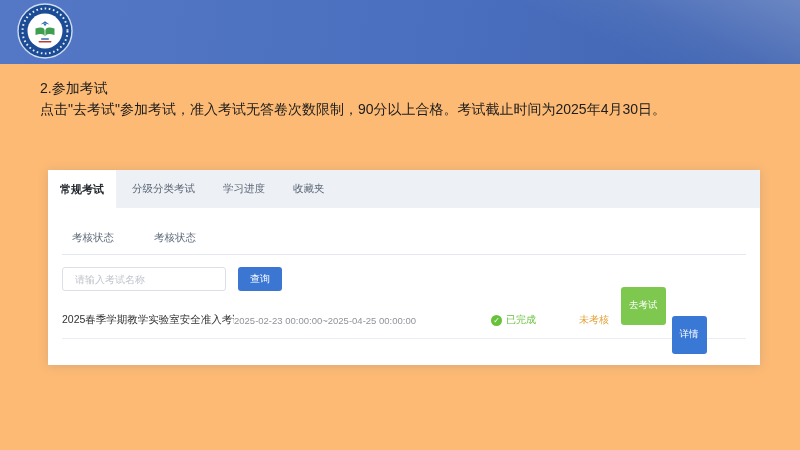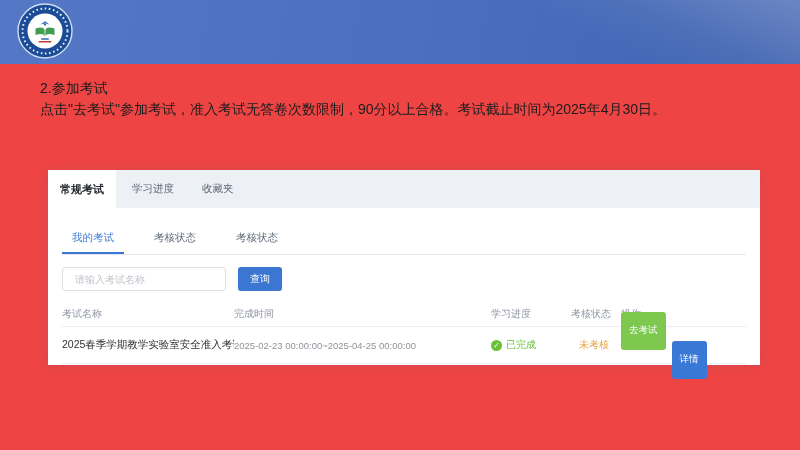--- a/index.html
+++ b/index.html
@@ -1,21 +1,21 @@
 <!DOCTYPE html>
 <html><head>
 <meta charset="utf-8">
 <style>
   html,body{margin:0;padding:0;}
   body{
     width:800px;height:450px;background:#ffffff;overflow:hidden;
     font-family:"Liberation Sans","DejaVu Sans",sans-serif;
     -webkit-font-smoothing:antialiased;
   }
-  .slide{position:relative;width:800px;height:450px;background:#ef4444;}
+  .slide{position:relative;width:800px;height:450px;background:#fdba74;}
 
   
   .topbar{
     position:absolute;left:0;top:0;width:800px;height:64px;
     background:linear-gradient(100deg,#5478c5 0%,#4a6fbe 55%,#4164b1 100%);
   }
   .topbar::after{
     content:"";position:absolute;right:0;top:0;width:340px;height:64px;
     background:linear-gradient(205deg,rgba(255,255,255,.22) 0%,rgba(255,255,255,.05) 38%,transparent 60%);
     pointer-events:none;
@@ -116,43 +116,36 @@
 
   <div class="instructions">
     <p>2.参加考试</p>
     <p>点击"去考试"参加考试，准入考试无答卷次数限制，90分以上合格。考试截止时间为2025年4月30日。</p>
   </div>
 
   <div class="panel">
 
     <div class="main-tabs">
       <div class="mtab active">常规考试</div>
+      <div class="mtab">分级分类考试</div>
       <div class="mtab">学习进度</div>
       <div class="mtab">收藏夹</div>
     </div>
 
     <div class="sub-tabs">
-      <div class="stab active">我的考试</div>
       <div class="stab">考核状态</div>
       <div class="stab">考核状态</div>
     </div>
 
     <div class="search-row">
       <input class="search-input" type="text" placeholder="请输入考试名称" style="">
       <button class="query-btn">查询</button>
     </div>
 
     <div class="table">
-      <div class="thead">
-        <div class="cell">考试名称</div>
-        <div class="cell">完成时间</div>
-        <div class="cell">学习进度</div>
-        <div class="cell">考核状态</div>
-        <div class="cell">操作</div>
-      </div>
 
       <div class="trow">
         <div class="cell cell-name">2025春季学期教学实验室安全准入考试</div>
         <div class="cell cell-time">2025-02-23 00:00:00~2025-04-25 00:00:00</div>
         <div class="cell cell-progress">
           <span class="check-icon">✓</span>
           <span>已完成</span>
         </div>
         <div class="cell cell-status">未考核</div>
         <div class="cell cell-actions">

